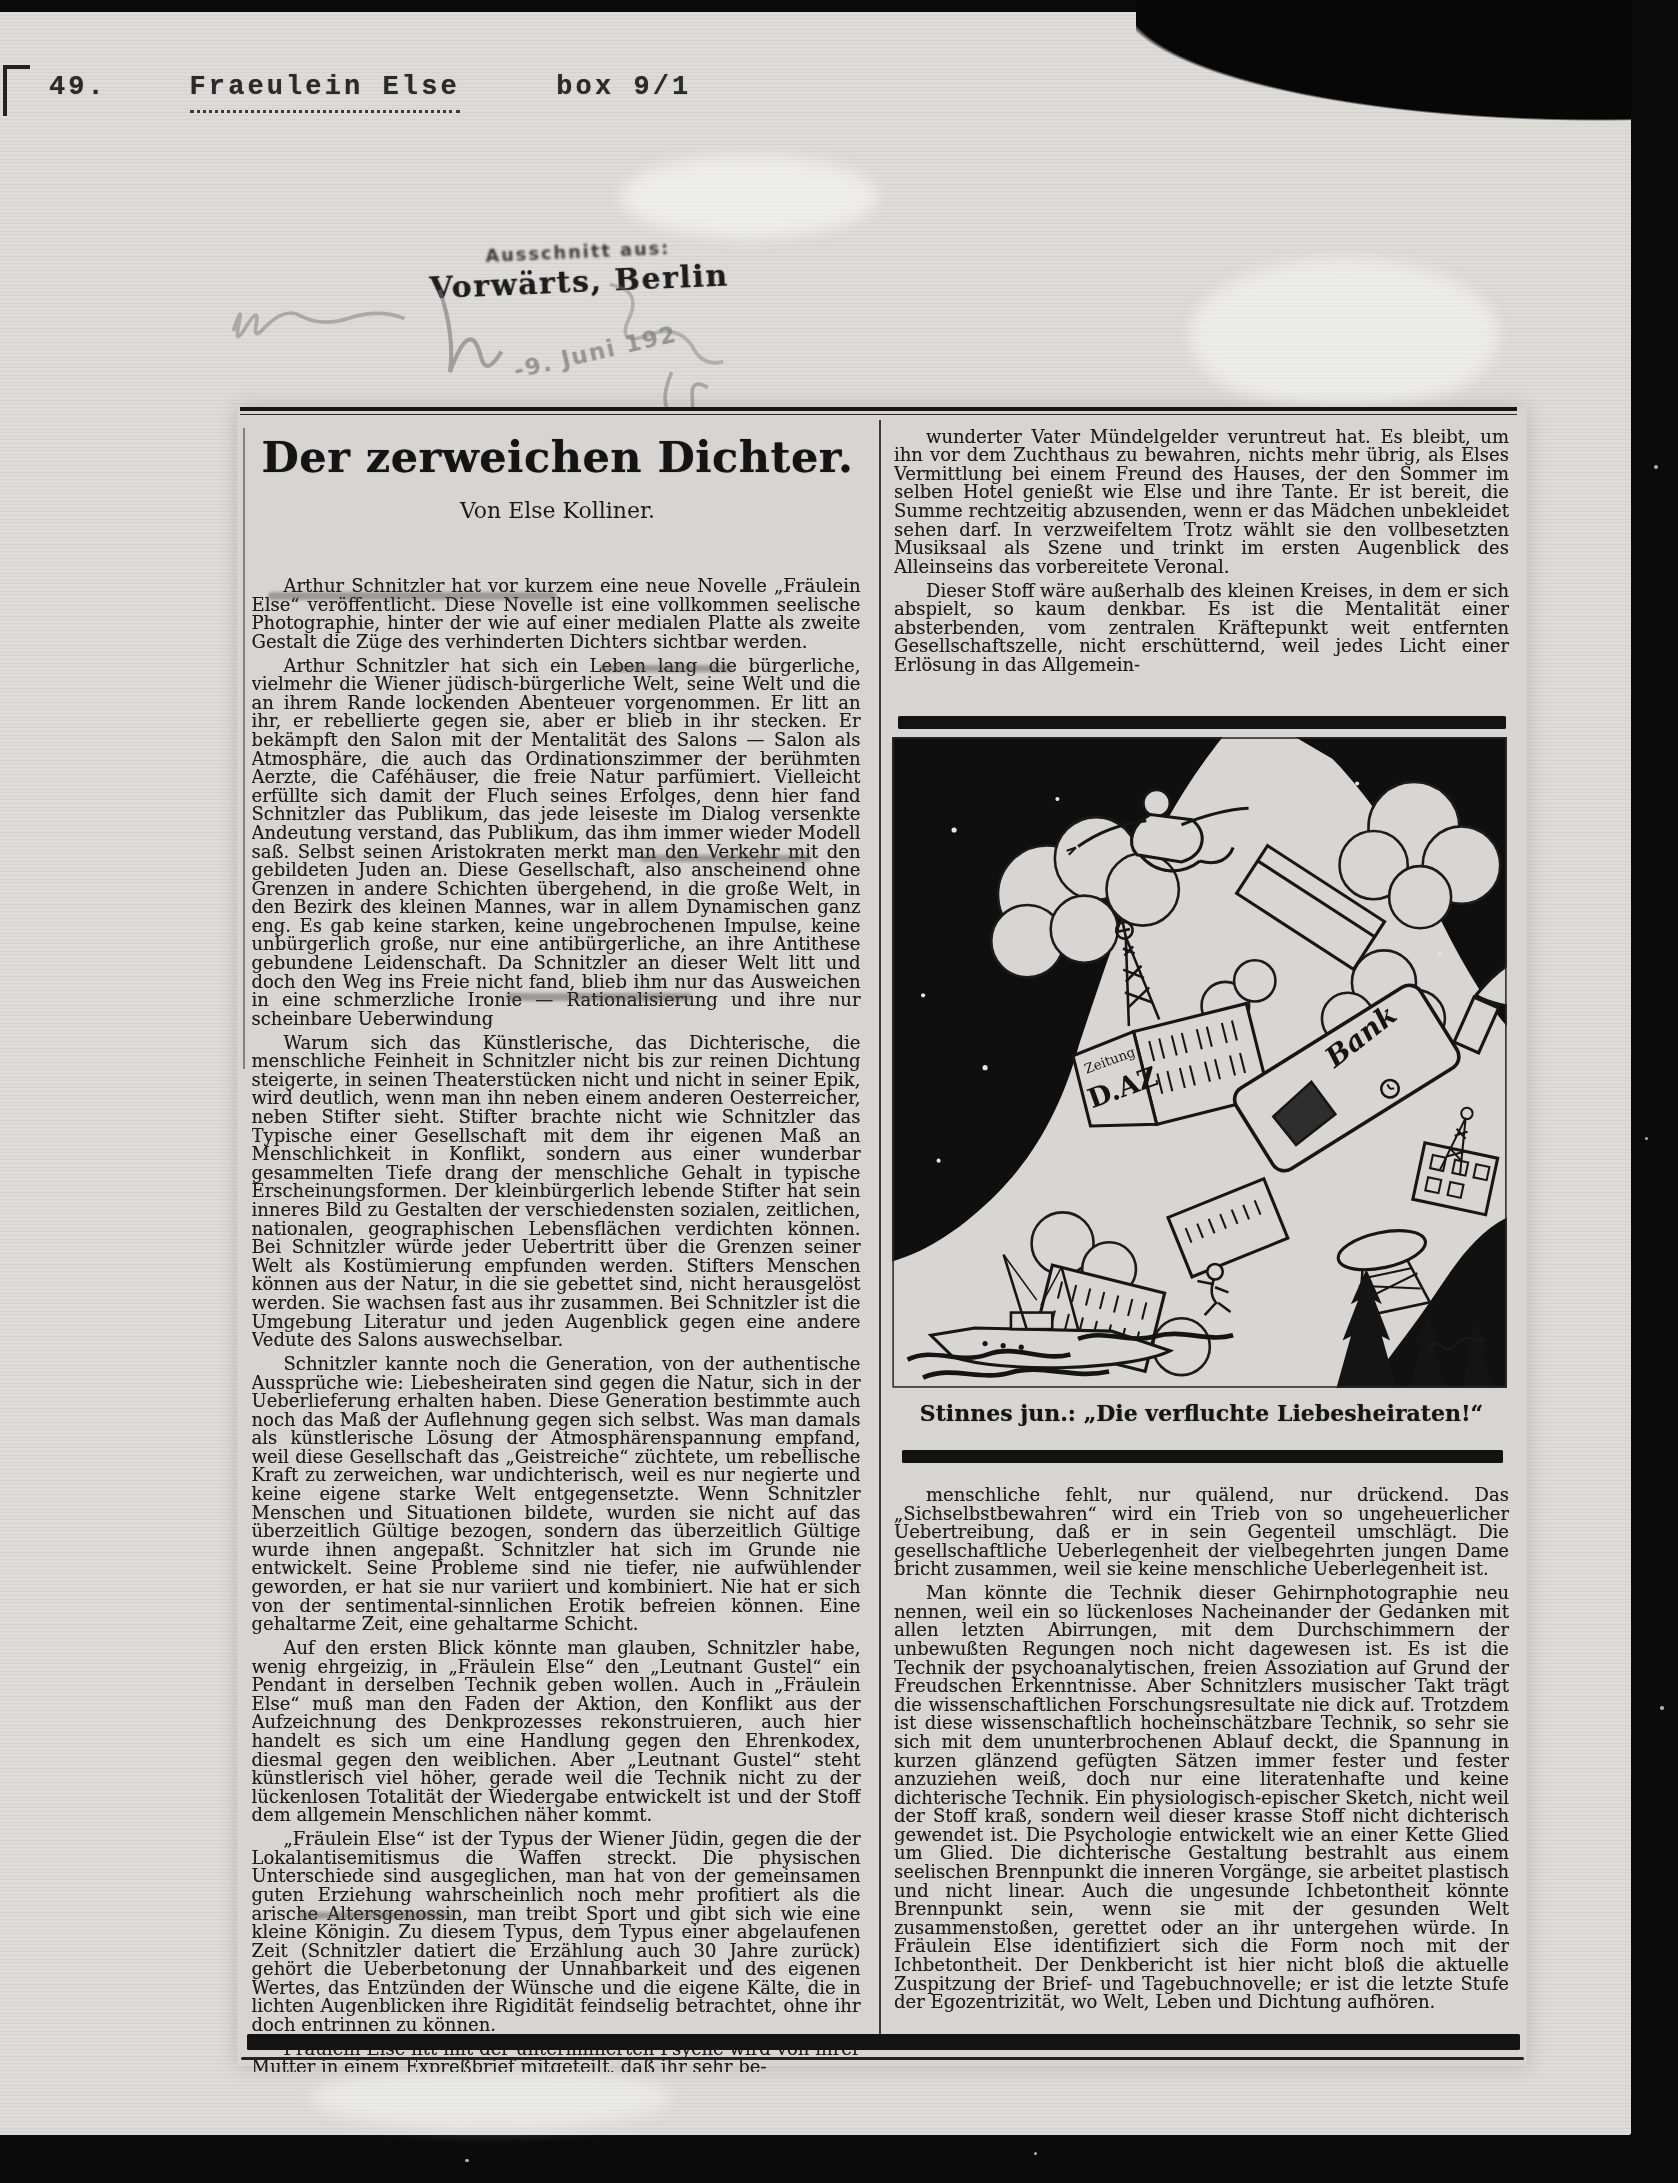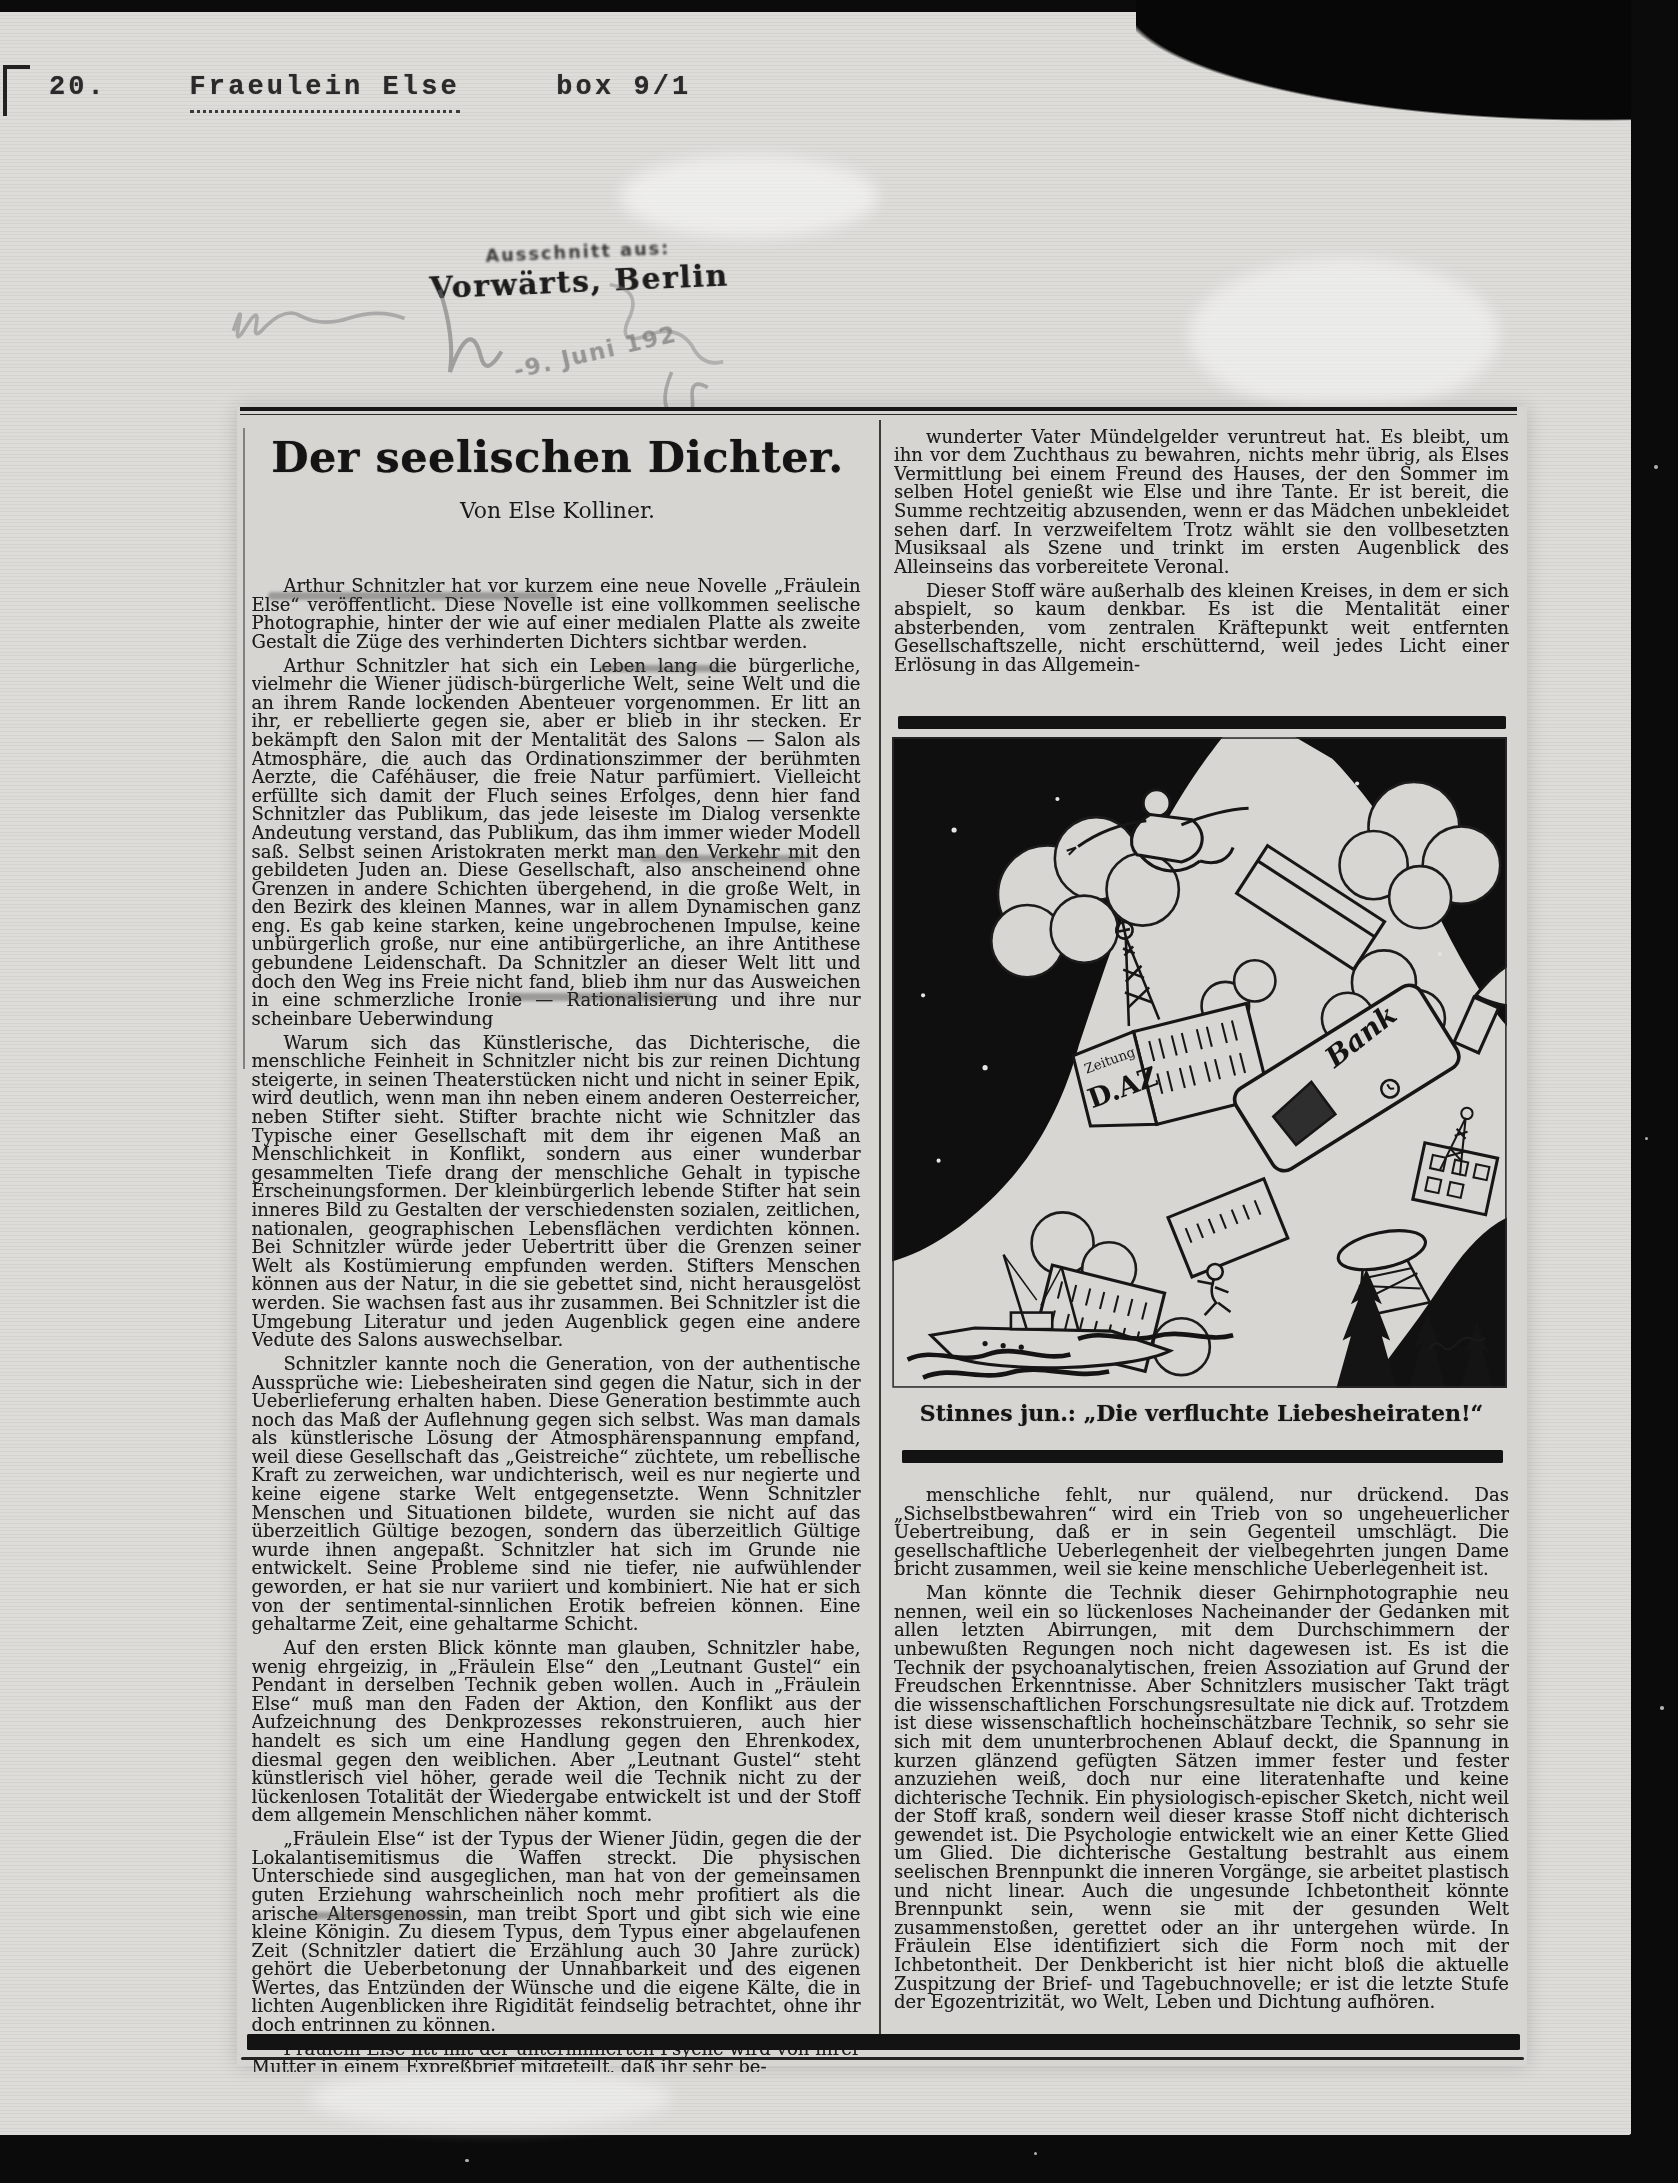--- a/index.html
+++ b/index.html
@@ -81,41 +81,41 @@
   <div class="speck" style="right:20.7px;top:465px;width:4.1px;height:4.1px"></div>
   <div class="speck" style="right:31px;top:1137px;width:3.1px;height:3.1px"></div>
   <div class="speck" style="right:15.5px;top:1706px;width:3.6px;height:3.6px"></div>
   <div class="speck" style="left:465px;bottom:20.7px;width:3.6px;height:3.6px"></div>
   <div class="speck" style="left:1034px;bottom:28.4px;width:3.1px;height:3.1px"></div>
   <div class="blotch" style="left:620px;top:155px;width:258px;height:83px;background:rgba(255,255,255,.5)"></div>
   <div class="blotch" style="left:1189px;top:258px;width:310px;height:155px;background:rgba(255,255,255,.45)"></div>
   <div class="blotch" style="left:310px;top:2067px;width:362px;height:62px;background:rgba(255,255,255,.4)"></div>
 
   <div id="corner-bracket"></div>
-  <div id="tw-header"><span>20.</span>  <span class="u">Fraeulein Else</span>     <span>box 9/1</span></div>
+  <div id="tw-header"><span>49.</span>  <span class="u">Fraeulein Else</span>     <span>box 9/1</span></div>
 
   <div id="stamp">
     <div class="l1">Ausschnitt aus:</div>
     <div class="l2">Vorwärts, Berlin</div>
   </div>
   <div id="date-stamp">-9. Juni 192</div>
   <svg id="handwriting" width="569" height="165" viewBox="0 0 1100 320">
     <path d="M30,120 q20,-60 10,-10 q-8,40 12,6 q30,-50 22,-6 q-6,30 18,2 q40,-40 70,-20 q40,20 90,4 q60,-20 110,0" fill="none" stroke="#7a7a7a" stroke-width="7" opacity=".5"></path>
     <path d="M430,40 q30,90 20,160 q40,-110 60,-30 q10,40 40,-10" fill="none" stroke="#6f6f6f" stroke-width="8" opacity=".55"></path>
     <path d="M760,30 q60,10 40,60 q-30,60 30,40 q60,-25 90,20 q20,40 60,30" fill="none" stroke="#7d7d7d" stroke-width="7" opacity=".45"></path>
     <path d="M880,200 q-30,70 10,90 q35,15 30,-40 q-4,-40 30,-20" fill="none" stroke="#747474" stroke-width="7" opacity=".5"></path>
   </svg>
 
   <div id="clip">
     <div class="rule-top1"></div>
     <div class="rule-top2"></div>
     <div id="col-divider"></div>
     <div id="clip-left-border"></div>
 
-    <div id="art-title">Der seelischen Dichter.</div>
+    <div id="art-title">Der zerweichen Dichter.</div>
     <div id="art-byline">Von Else Kolliner.</div>
 
     <div id="col-left" class="coltext">
       <p>Arthur Schnitzler hat vor kurzem eine neue Novelle „Fräulein Else“ veröffentlicht. Diese Novelle ist eine vollkommen seelische Photographie, hinter der wie auf einer medialen Platte als zweite Gestalt die Züge des verhinderten Dichters sichtbar werden.</p>
       <p>Arthur Schnitzler hat sich ein Leben lang die bürgerliche, vielmehr die Wiener jüdisch-bürgerliche Welt, seine Welt und die an ihrem Rande lockenden Abenteuer vorgenommen. Er litt an ihr, er rebellierte gegen sie, aber er blieb in ihr stecken. Er bekämpft den Salon mit der Mentalität des Salons — Salon als Atmosphäre, die auch das Ordinationszimmer der berühmten Aerzte, die Caféhäuser, die freie Natur parfümiert. Vielleicht erfüllte sich damit der Fluch seines Erfolges, denn hier fand Schnitzler das Publikum, das jede leiseste im Dialog versenkte Andeutung verstand, das Publikum, das ihm immer wieder Modell saß. Selbst seinen Aristokraten merkt man den Verkehr mit den gebildeten Juden an. Diese Gesellschaft, also anscheinend ohne Grenzen in andere Schichten übergehend, in die große Welt, in den Bezirk des kleinen Mannes, war in allem Dynamischen ganz eng. Es gab keine starken, keine ungebrochenen Impulse, keine unbürgerlich große, nur eine antibürgerliche, an ihre Antithese gebundene Leidenschaft. Da Schnitzler an dieser Welt litt und doch den Weg ins Freie nicht fand, blieb ihm nur das Ausweichen in eine schmerzliche Ironie — Rationalisierung und ihre nur scheinbare Ueberwindung</p>
       <p>Warum sich das Künstlerische, das Dichterische, die menschliche Feinheit in Schnitzler nicht bis zur reinen Dichtung steigerte, in seinen Theaterstücken nicht und nicht in seiner Epik, wird deutlich, wenn man ihn neben einem anderen Oesterreicher, neben Stifter sieht. Stifter brachte nicht wie Schnitzler das Typische einer Gesellschaft mit dem ihr eigenen Maß an Menschlichkeit in Konflikt, sondern aus einer wunderbar gesammelten Tiefe drang der menschliche Gehalt in typische Erscheinungsformen. Der kleinbürgerlich lebende Stifter hat sein inneres Bild zu Gestalten der verschiedensten sozialen, zeitlichen, nationalen, geographischen Lebensflächen verdichten können. Bei Schnitzler würde jeder Uebertritt über die Grenzen seiner Welt als Kostümierung empfunden werden. Stifters Menschen können aus der Natur, in die sie gebettet sind, nicht herausgelöst werden. Sie wachsen fast aus ihr zusammen. Bei Schnitzler ist die Umgebung Literatur und jeden Augenblick gegen eine andere Vedute des Salons auswechselbar.</p>
       <p>Schnitzler kannte noch die Generation, von der authentische Aussprüche wie: Liebesheiraten sind gegen die Natur, sich in der Ueberlieferung erhalten haben. Diese Generation bestimmte auch noch das Maß der Auflehnung gegen sich selbst. Was man damals als künstlerische Lösung der Atmosphärenspannung empfand, weil diese Gesellschaft das „Geistreiche“ züchtete, um rebellische Kraft zu zerweichen, war undichterisch, weil es nur negierte und keine eigene starke Welt entgegensetzte. Wenn Schnitzler Menschen und Situationen bildete, wurden sie nicht auf das überzeitlich Gültige bezogen, sondern das überzeitlich Gültige wurde ihnen angepaßt. Schnitzler hat sich im Grunde nie entwickelt. Seine Probleme sind nie tiefer, nie aufwühlender geworden, er hat sie nur variiert und kombiniert. Nie hat er sich von der sentimental-sinnlichen Erotik befreien können. Eine gehaltarme Zeit, eine gehaltarme Schicht.</p>
       <p>Auf den ersten Blick könnte man glauben, Schnitzler habe, wenig ehrgeizig, in „Fräulein Else“ den „Leutnant Gustel“ ein Pendant in derselben Technik geben wollen. Auch in „Fräulein Else“ muß man den Faden der Aktion, den Konflikt aus der Aufzeichnung des Denkprozesses rekonstruieren, auch hier handelt es sich um eine Handlung gegen den Ehrenkodex, diesmal gegen den weiblichen. Aber „Leutnant Gustel“ steht künstlerisch viel höher, gerade weil die Technik nicht zu der lückenlosen Totalität der Wiedergabe entwickelt ist und der Stoff dem allgemein Menschlichen näher kommt.</p>
       <p>„Fräulein Else“ ist der Typus der Wiener Jüdin, gegen die der Lokalantisemitismus die Waffen streckt. Die physischen Unterschiede sind ausgeglichen, man hat von der gemeinsamen guten Erziehung wahrscheinlich noch mehr profitiert als die arische Altersgenossin, man treibt Sport und gibt sich wie eine kleine Königin. Zu diesem Typus, dem Typus einer abgelaufenen Zeit (Schnitzler datiert die Erzählung auch 30 Jahre zurück) gehört die Ueberbetonung der Unnahbarkeit und des eigenen Wertes, das Entzünden der Wünsche und die eigene Kälte, die in lichten Augenblicken ihre Rigidität feindselig betrachtet, ohne ihr doch entrinnen zu können.</p>
       <p>Fräulein Else litt mit der unterminierten Psyche wird von ihrer Mutter in einem Expreßbrief mitgeteilt, daß ihr sehr be-</p>

